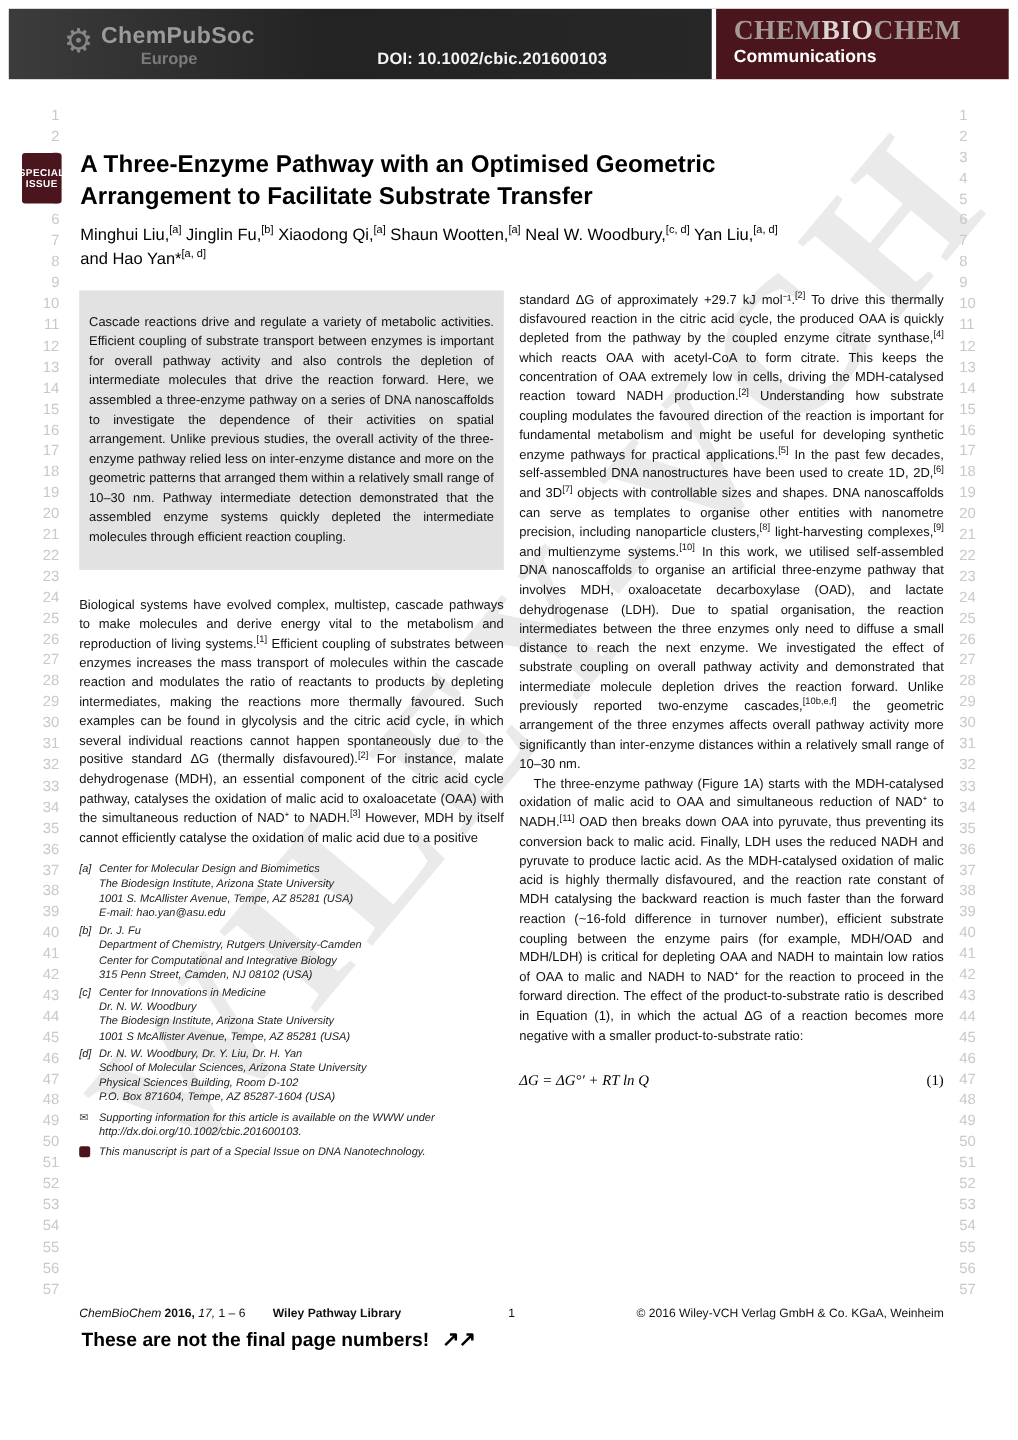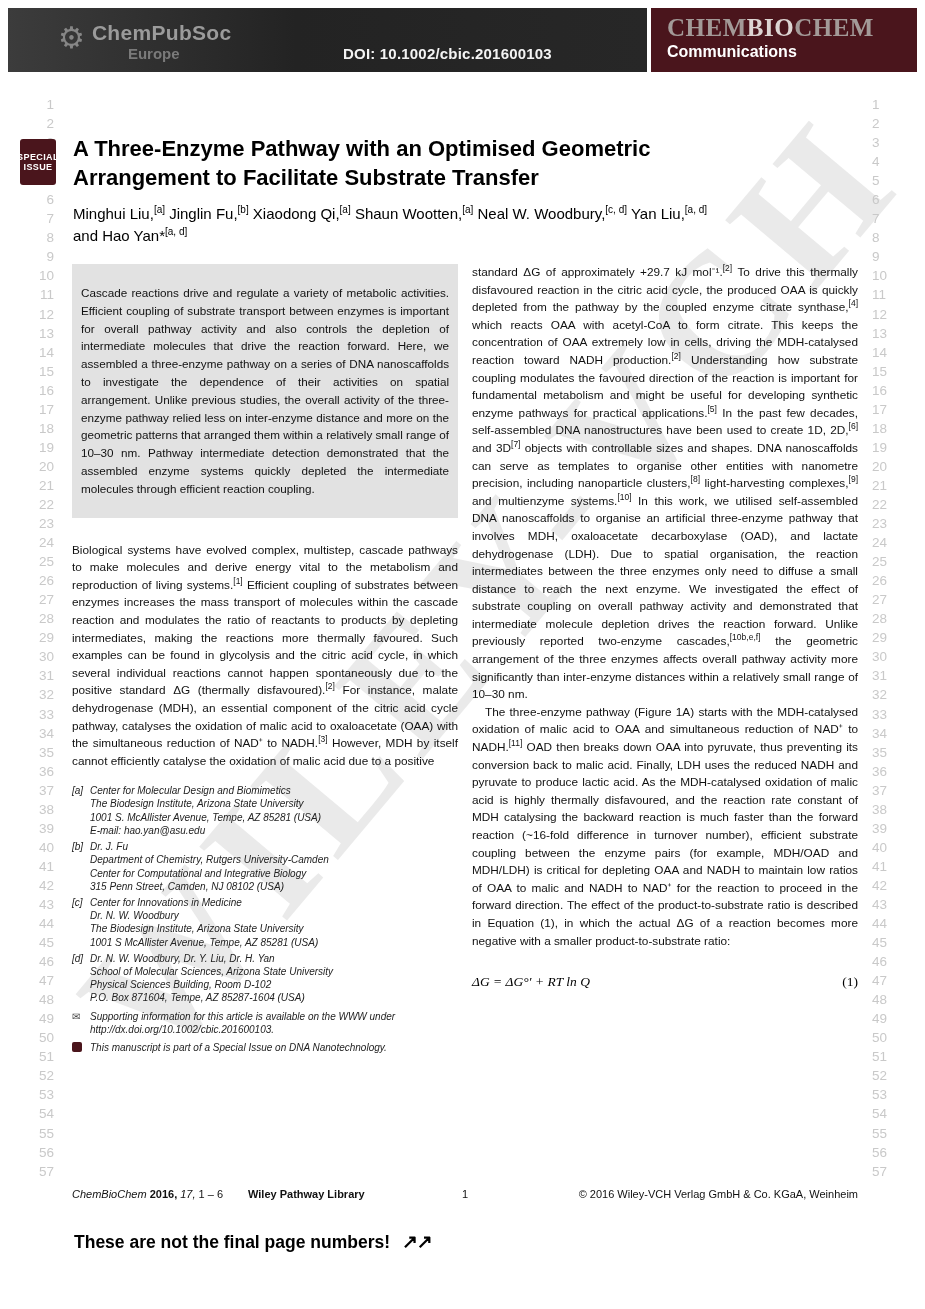--- a/index.html
+++ b/index.html
@@ -87,21 +87,21 @@
   
   .footer { position:absolute; left:72px; top:1188px; width:786px; height:16px; font-size:11px; color:#111; z-index:1; }
   .cite { position:absolute; left:0; top:0; white-space:nowrap; }
   .cite-journal { font-style:italic; }
   .cite-year { font-weight:bold; }
   .cite-vol { font-style:italic; }
   .lib { position:absolute; left:176px; top:0; font-weight:bold; }
   .pageno { position:absolute; left:50%; top:0; transform:translateX(-50%); }
   .copyright { position:absolute; right:0; top:0; }
 
-  .final-note { position:absolute; left:74px; top:1206px; z-index:1; font-size:17.5px; font-weight:bold; color:#000;margin-top:24px; }
+  .final-note { position:absolute; left:74px; top:1206px; z-index:1; font-size:17.5px; font-weight:bold; color:#000; }
   .final-note .arrows { font-size:19px; margin-left:7px; letter-spacing:-1px; }
 </style>
 </head>
 <body>
 
 <div class="watermark">WILEY-VCH</div>
 
 <header class="topbar">
   <div class="topbar-left">
     <div class="society-logo">

